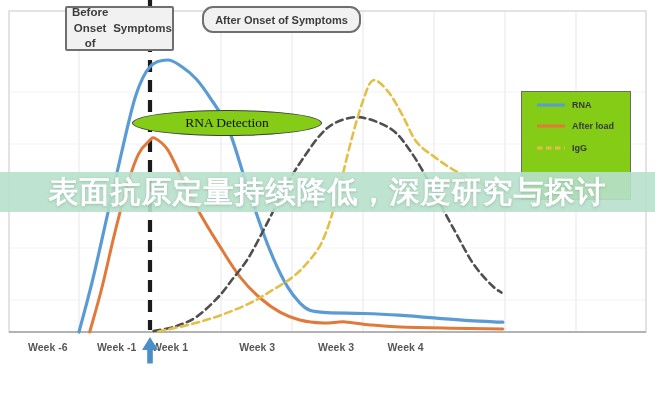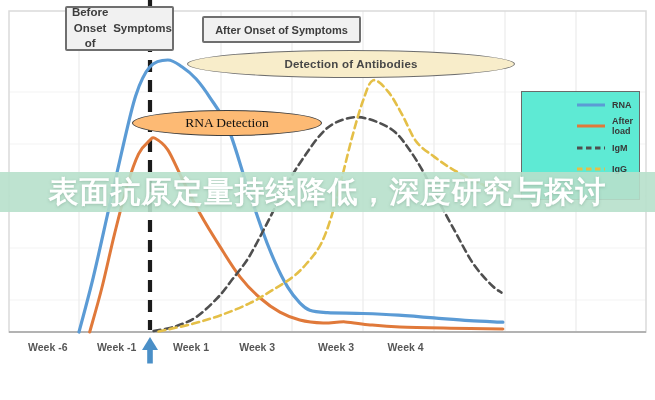--- a/index.html
+++ b/index.html
@@ -3,34 +3,34 @@
 <meta charset="utf-8">
 <style>
   html,body{margin:0;padding:0;background:#fff;}
   .stage{position:relative;width:655px;height:400px;background:#ffffff;overflow:hidden;
          font-family:"Liberation Sans","DejaVu Sans",sans-serif;}
   #chart-svg{position:absolute;left:0;top:0;width:655px;height:400px;z-index:1;}
 
   .ellipse{position:absolute;border-radius:50%;display:flex;align-items:center;justify-content:center;z-index:20;}
   .ellipse.antibodies{left:187px;top:50px;width:326px;height:26px;background:#f8edca;border:1.6px solid #6d6d6d;}
   .ellipse.antibodies span{font-size:11.5px;font-weight:700;color:#474747;letter-spacing:.2px;}
-  .ellipse.rna{left:132px;top:110px;width:188px;height:24px;background:#fdba74;border:1.4px solid #3f3f3f;}
+  .ellipse.rna{left:132px;top:110px;width:188px;height:24px;background:#84cc16;border:1.4px solid #3f3f3f;}
   .ellipse.rna span{font-family:"Liberation Serif","DejaVu Serif",serif;font-size:13.5px;color:#101010;}
 
   .box{position:absolute;background:#f1f1f1;border:2px solid #6f6f6f;border-radius:2px;z-index:30;
        display:flex;flex-direction:row;align-items:center;justify-content:center;text-align:center;margin-left:40px;}
   .box.before{left:25px;top:6px;width:105px;height:41px;border-width:2.5px;}
   .box.before div{font-size:11.5px;font-weight:700;color:#3d3d3d;line-height:1.35;}
-  .box.after{left:162px;top:16px;width:155px;height:23px;}
+  .box.after{left:162px;top:6px;width:155px;height:23px;border-radius:11px;}
   .box.after span{font-size:11px;font-weight:700;color:#3d3d3d;}
   .box.symptoms{left:102px;top:368px;width:106px;height:24px;border-color:#8f8f8f;}
   .box.symptoms span{font-size:11.5px;font-weight:700;color:#3c3c3c;}
 
-  .legend{position:absolute;left:521px;top:91px;width:119px;height:109px;background:#5eead4;
-          border:1.5px solid #6a6a6a;z-index:10;box-sizing:border-box;padding-top:2px;padding-left:40px;}
+  .legend{position:absolute;left:521px;top:91px;width:110px;height:109px;background:#84cc16;
+          border:1.5px solid #6a6a6a;z-index:10;box-sizing:border-box;padding-top:2px;}
   .legend-row{display:flex;align-items:center;height:21.5px;padding-left:14px;}
   .legend-row svg{flex:0 0 auto;margin-right:6px;}
   .legend-row span{font-size:9px;font-weight:600;color:#383838;}
 
   #x-labels{position:absolute;left:0;top:341px;width:655px;height:14px;z-index:5;}
   .week-label{position:absolute;transform:translateX(-50%);font-size:10.5px;font-weight:700;color:#565656;white-space:nowrap;}
 
   .arrow{position:absolute;left:140px;top:336px;z-index:5;}
 
   .banner{position:absolute;left:0;top:172px;width:655px;height:40px;z-index:50;
@@ -58,23 +58,20 @@
       <line x1="576" y1="11" x2="576" y2="331" stroke="#ebebeb" stroke-width="1.2"></line>
       <rect x="9" y="11" width="637" height="321" fill="none" stroke="#dadada" stroke-width="1.5"></rect>
       <line x1="9" y1="332" x2="646" y2="332" stroke="#b3b3b3" stroke-width="2.2"></line>
       <line x1="150" y1="0" x2="150" y2="330" stroke="#1b1b1b" stroke-width="4.2" stroke-dasharray="12 8"></line>
       <path d="M79.0 332.0C81.4 322.9,88.5 297.1,93.2 277.6C97.9 258.1,102.7 235.9,107.4 215.0C112.1 194.2,116.9 172.4,121.6 152.5C126.3 132.5,131.1 109.6,135.8 95.4C140.5 81.1,144.7 72.7,150.0 66.8C155.3 60.9,162.4 60.0,167.8 60.0C173.1 60.0,177.2 63.6,181.9 66.8C186.7 70.0,191.4 73.8,196.2 79.0C200.9 84.3,205.0 89.9,210.3 98.1C215.7 106.2,222.3 114.4,228.1 128.0C233.9 141.6,239.5 162.7,245.1 179.7C250.8 196.7,257.2 216.3,262.2 230.0C267.1 243.7,270.7 252.6,275.0 262.1C279.2 271.6,283.6 280.3,287.7 287.1C291.9 293.9,296.1 299.0,299.8 302.9C303.5 306.7,305.1 308.6,309.8 310.2C314.4 311.9,318.6 312.1,327.5 312.7C336.4 313.2,351.2 313.1,363.0 313.5C374.8 313.9,386.7 314.4,398.5 315.1C410.3 315.9,422.2 316.9,434.0 317.9C445.8 318.8,458.0 319.9,469.5 320.6C481.0 321.3,497.3 321.9,502.9 322.2" fill="none" stroke="#5b9bd5" stroke-width="3.2" stroke-linecap="round" stroke-linejoin="round" stroke-dasharray="none"></path>
       <path d="M89.7 332.0C91.7 324.7,97.6 304.8,101.7 288.5C105.9 272.2,110.2 251.3,114.5 234.1C118.8 216.9,123.3 198.5,127.3 185.1C131.3 171.7,134.9 161.3,138.6 153.8C142.4 146.4,147.3 142.8,150.0 140.2C152.7 137.7,152.0 136.7,155.0 138.3C157.9 139.9,163.3 143.1,167.8 149.8C172.2 156.4,176.6 167.8,181.9 178.3C187.3 188.9,193.3 201.7,199.7 213.1C206.1 224.6,213.5 236.5,220.3 247.1C227.0 257.8,233.5 268.6,240.2 277.1C246.8 285.5,253.4 292.2,260.1 298.0C266.7 303.8,273.3 308.5,279.9 312.1C286.6 315.8,292.6 318.2,299.8 320.0C307.0 321.8,315.7 322.7,323.2 323.0C330.8 323.3,337.4 321.6,345.3 321.9C353.1 322.3,361.0 324.1,370.1 324.9C379.2 325.8,386.5 326.6,399.9 327.1C413.3 327.6,433.2 327.9,450.3 328.2C467.5 328.5,494.1 328.9,502.9 329.0" fill="none" stroke="#e0793a" stroke-width="3" stroke-linecap="round" stroke-linejoin="round" stroke-dasharray="none"></path>
       <path d="M153.6 330.9C157.1 330.2,167.8 328.9,174.8 326.6C181.9 324.2,189.1 321.8,196.2 317.0C203.3 312.3,211.5 304.1,217.4 298.0C223.4 291.9,226.6 286.9,231.6 280.3C236.7 273.7,242.7 266.9,248.0 258.6C253.3 250.2,258.6 239.4,263.6 230.0C268.6 220.6,273.1 211.1,277.8 202.0C282.5 192.9,287.3 183.6,292.0 175.6C296.7 167.6,301.5 160.6,306.2 153.8C310.9 147.0,315.7 139.9,320.4 134.8C325.1 129.7,328.7 126.1,334.6 123.1C340.5 120.2,348.8 117.3,355.9 117.1C363.0 116.9,370.7 119.5,377.2 122.0C383.7 124.5,389.6 127.5,395.0 132.1C400.3 136.6,404.4 142.6,409.1 149.2C413.9 155.9,418.6 163.7,423.4 172.1C428.1 180.4,432.2 189.3,437.6 199.3C442.9 209.2,449.4 221.2,455.3 231.9C461.2 242.6,467.1 254.7,473.1 263.5C479.0 272.2,486.1 279.5,490.8 284.4C495.5 289.3,499.7 291.2,501.4 292.6" fill="none" stroke="#4f4f4f" stroke-width="2.6" stroke-linecap="round" stroke-linejoin="round" stroke-dasharray="7 4.5"></path>
       <path d="M158.5 331.5C164.2 330.2,182.2 326.6,192.6 323.8C203.0 321.1,211.5 318.5,221.0 315.1C230.5 311.7,241.1 307.4,249.4 303.4C257.7 299.5,263.6 295.5,270.7 291.2C277.8 286.9,286.1 282.1,292.0 277.6C297.9 273.1,301.5 269.4,306.2 264.0C310.9 258.6,316.3 252.7,320.4 245.0C324.5 237.3,327.5 228.9,331.0 217.8C334.6 206.7,338.2 191.9,341.7 178.3C345.3 164.7,348.8 149.1,352.4 136.2C355.9 123.2,359.6 110.1,363.0 100.8C366.4 91.5,368.8 82.0,372.9 80.4C377.1 78.8,383.0 85.6,387.9 91.3C392.7 96.9,397.3 106.0,402.0 114.4C406.8 122.8,410.9 134.6,416.3 141.6C421.6 148.6,428.1 152.0,434.0 156.6C439.9 161.1,445.8 165.2,451.8 168.8C457.7 172.4,463.6 175.4,469.5 178.3C475.4 181.3,481.9 184.4,487.3 186.5C492.6 188.5,499.1 189.9,501.4 190.6" fill="none" stroke="#e4bf47" stroke-width="2.6" stroke-linecap="round" stroke-linejoin="round" stroke-dasharray="7 4.5"></path>
     </svg>
 
-  <div class="ellipse antibodies">
-    <span>Detection of Antibodies</span>
-  </div>
   <div class="ellipse rna">
     <span>RNA Detection</span>
   </div>
 
   <div class="box before">
     <div>Before Onset of</div>
     <div>Symptoms</div>
   </div>
   <div class="box after">
     <span>After Onset of Symptoms</span>
@@ -88,36 +85,30 @@
         <span>RNA</span>
       </div>
       <div class="legend-row">
         <svg width="30" height="6">
           <line x1="1" y1="3" x2="29" y2="3" stroke="#e0793a" stroke-width="3"></line>
         </svg>
         <span>After load</span>
       </div>
       <div class="legend-row">
         <svg width="30" height="6">
-          <line x1="1" y1="3" x2="29" y2="3" stroke="#4f4f4f" stroke-width="3" stroke-dasharray="5.5 3.5"></line>
-        </svg>
-        <span>IgM</span>
-      </div>
-      <div class="legend-row">
-        <svg width="30" height="6">
           <line x1="1" y1="3" x2="29" y2="3" stroke="#e4bf47" stroke-width="3" stroke-dasharray="5.5 3.5"></line>
         </svg>
         <span>IgG</span>
       </div>
     </div>
 
   <div id="x-labels">
       <div class="week-label" style="left: 47.76px;">Week -6</div>
       <div class="week-label" style="left: 116.63px;">Week -1</div>
-      <div class="week-label" style="left: 191px;">Week 1</div>
+      <div class="week-label" style="left: 170px;">Week 1</div>
       <div class="week-label" style="left: 257.21px;">Week 3</div>
       <div class="week-label" style="left: 336.02px;">Week 3</div>
       <div class="week-label" style="left: 405.6px;">Week 4</div>
     </div>
 
   <svg class="arrow" width="20" height="28">
     <polygon points="10,1 2,14 18,14" fill="#4a8fc7"></polygon>
     <rect x="7.2" y="13" width="5.6" height="14.5" fill="#4a8fc7"></rect>
   </svg>
 

